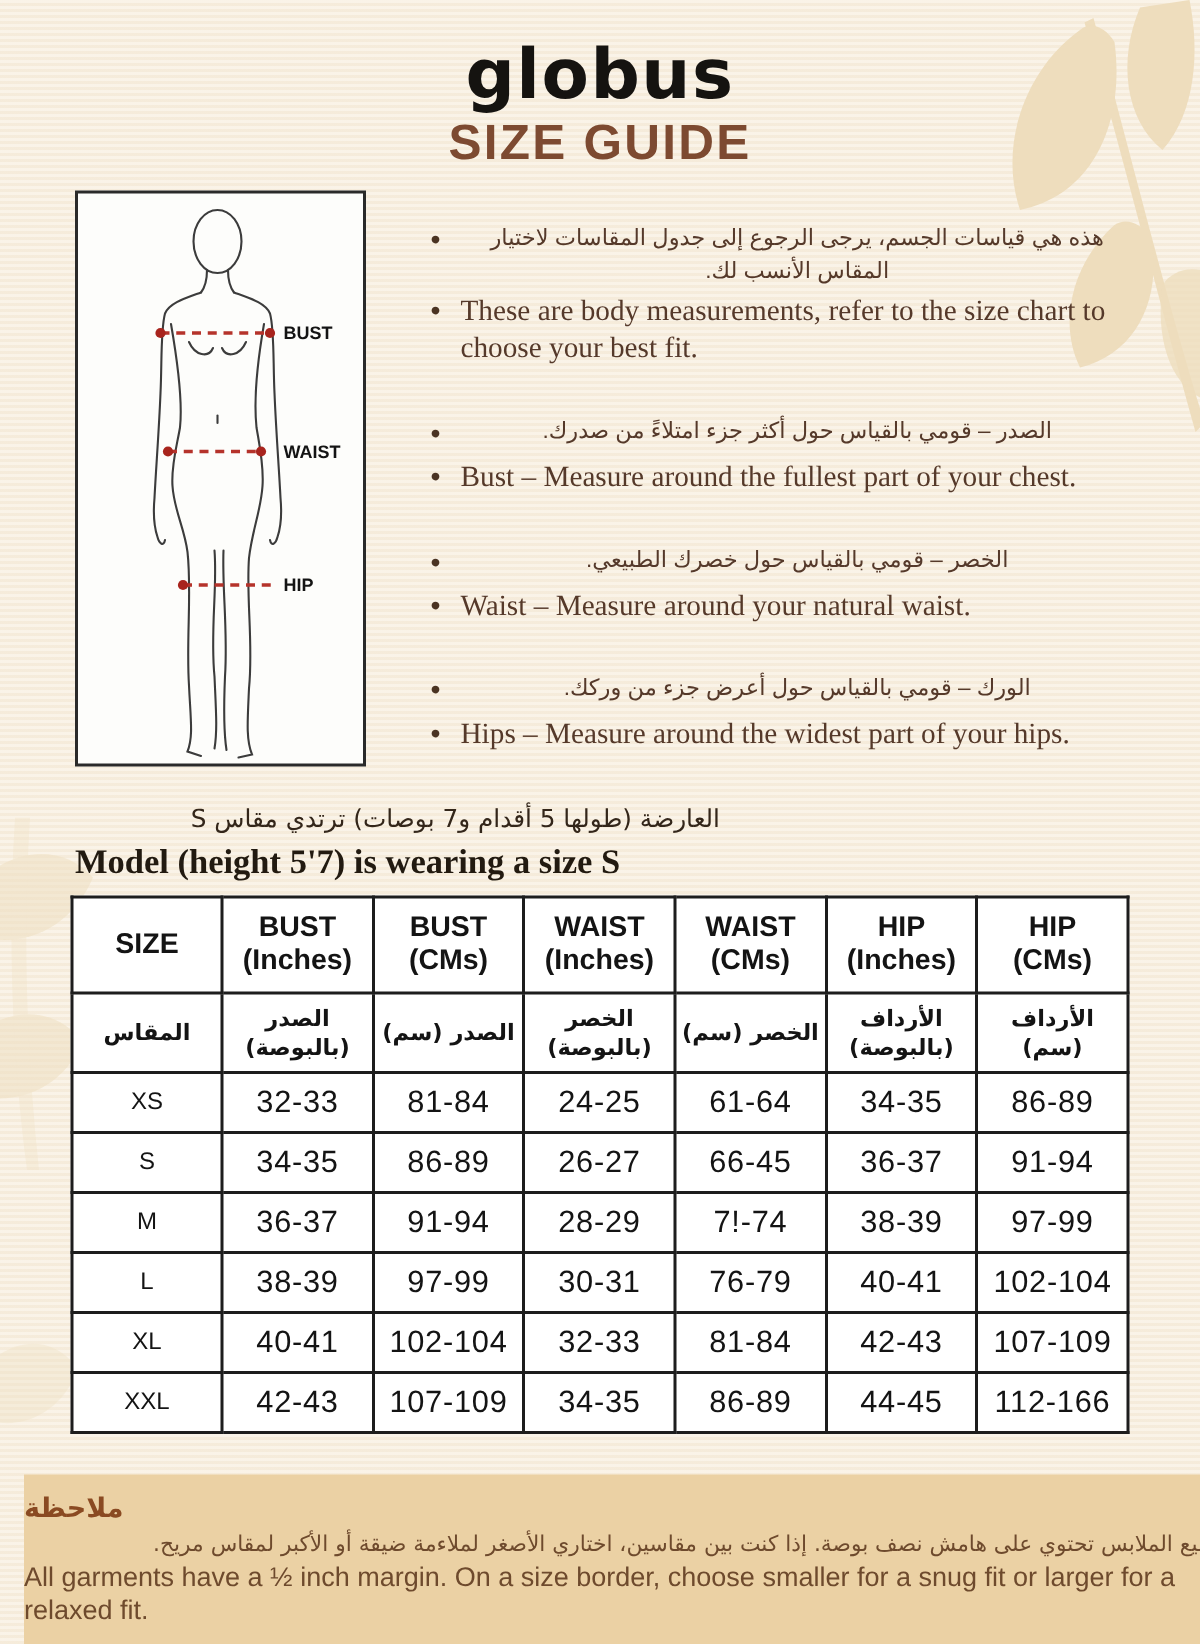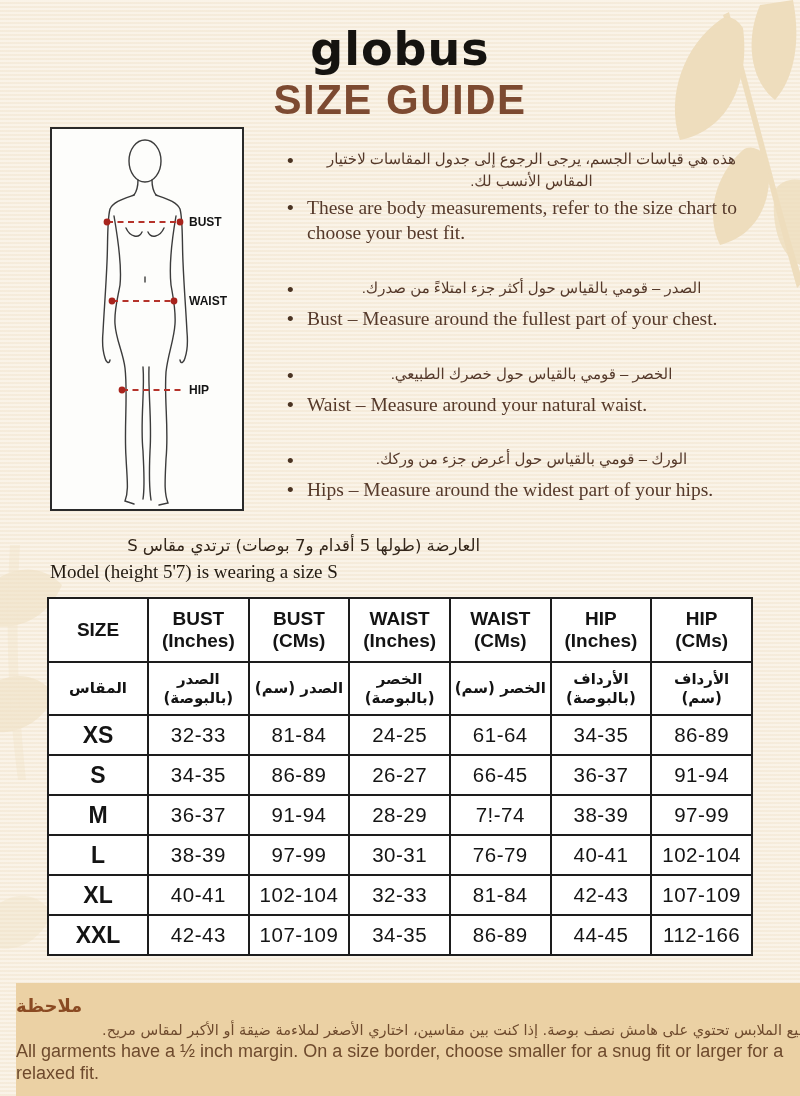--- a/index.html
+++ b/index.html
@@ -14,21 +14,21 @@
   svg.decor { position:absolute; pointer-events:none; }
 
   
   .logo {
     position:absolute; top:22px; left:0; width:100%;
     text-align:center; font-size:46px; font-weight:600; letter-spacing:1px;
     color:#151310; font-family:"DejaVu Sans", sans-serif;
   }
   .title {
     position:absolute; top:76px; left:0; width:100%;
-    text-align:center; font-size:42px; font-weight:800; letter-spacing:1.5px;
+    text-align:center; font-size:33px; font-weight:800; letter-spacing:1.5px;
     color:#7d4a31;
   }
 
   
   .diagram {
     position:absolute; left:50px; top:127px; width:194px; height:384px;
     background:#fdfdfb; border:2px solid #2a2a2a;
   }
   .diagram svg { display:block; width:100%; height:100%; }
   .fig { fill:none; stroke:#3c3c3c; stroke-width:1.4; stroke-linecap:round; }
@@ -41,30 +41,30 @@
   .group { margin-bottom:31px; }
   .b-item { display:flex; align-items:flex-start; margin-bottom:3px; }
   .dot { width:20px; flex:0 0 20px; color:#4a3322; font-size:19px; line-height:1.35; }
   .txt { flex:1; color:#55392a; }
   .txt.ar { direction:rtl; text-align:center; font-family:Liberation Sans, sans-serif; font-size:15px; line-height:1.45; }
   .txt.en { font-family:"Liberation Serif", serif; font-size:19.5px; line-height:1.33; }
 
   
   .model { position:absolute; left:50px; top:534px; width:430px; color:#2b2014; }
   .model .ar { direction:rtl; text-align:right; font-family:"DejaVu Sans", sans-serif; font-size:16.5px; line-height:1.5; color:#33261a; }
-  .model .en { font-family:"Liberation Serif", serif; font-size:19px; line-height:1.35; color:#221a10; }
+  .model .en { font-family:"Liberation Serif", serif; font-size:23px; line-height:1.35; color:#221a10;font-weight:bold; }
 
   
   table.size { position:absolute; left:47px; top:597px; width:706px; border-collapse:collapse; background:#ffffff; table-layout:fixed; }
   table.size th, table.size td { border:2px solid #1d1d1d; text-align:center; vertical-align:middle; color:#141414; padding:0; }
   col.c0 { width:100px; }
   tr.hen th { height:64px; font-size:19px; font-weight:700; line-height:1.18; }
   tr.har th { height:53px; font-size:15px; font-weight:700; direction:rtl; font-family:"DejaVu Sans", sans-serif; line-height:1.25; }
   tr.data td { height:40px; font-size:20.5px; font-weight:400; letter-spacing:.5px; }
-  tr.data td.szc { font-weight:700; font-size:23px; letter-spacing:0; }
+  tr.data td.szc { font-weight:400; font-size:16px; letter-spacing:0; }
   .hl { display:block; }
 
   
   .note {
     position:absolute; left:16px; top:983px; width:800px; height:113px;
     background:#ebd1a4; 
   }
   .note .t-ar { margin-top:12px; font-family:"DejaVu Sans", sans-serif; font-size:18px; font-weight:700; color:#8a4a22; line-height:1.2; }
   .note .t-en { font-size:20px; font-weight:700; color:#7c4526; line-height:1.3; }
   .note .b-ar { direction:rtl; font-family:"DejaVu Sans", sans-serif; font-size:14.5px; color:#6e4a2d; line-height:1.55; margin-top:2px; }

